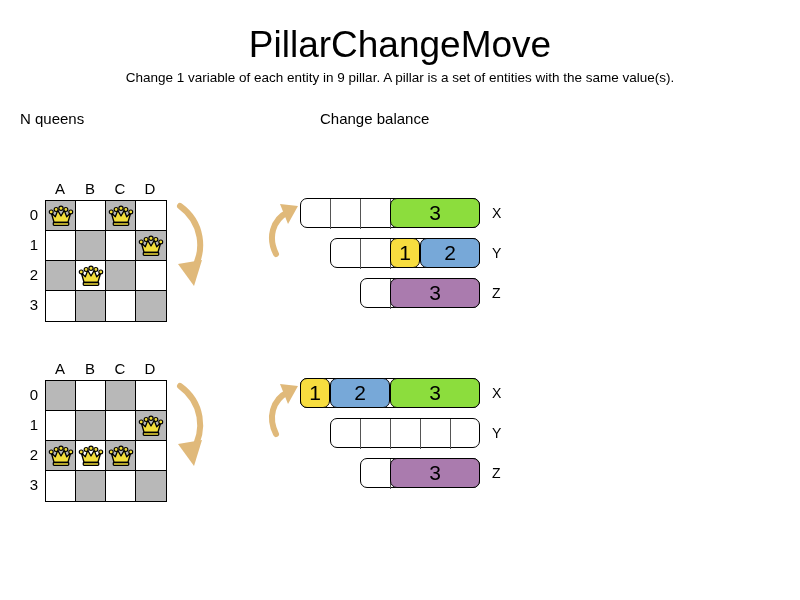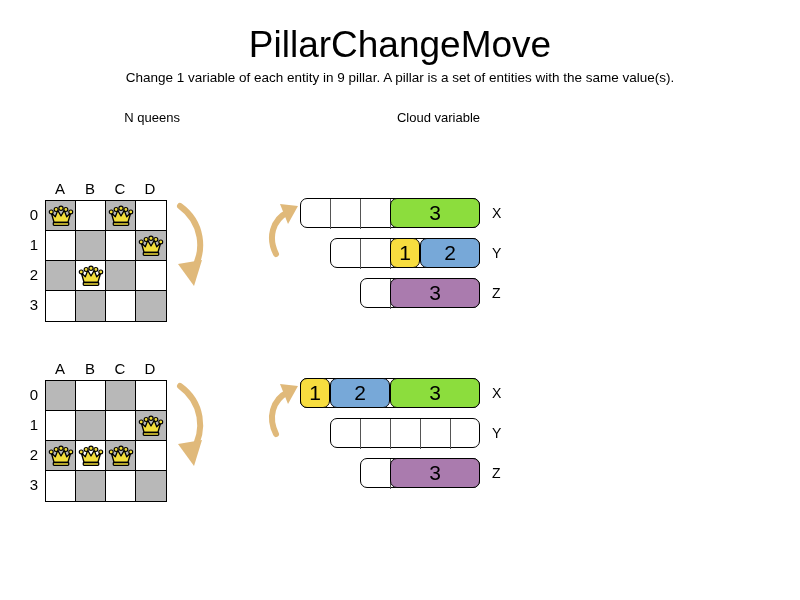--- a/index.html
+++ b/index.html
@@ -10,21 +10,21 @@
   }
   .title{
     position:absolute;top:24px;left:0;width:800px;text-align:center;
     font-size:37px;font-weight:400;letter-spacing:0px;
   }
   .subtitle{
     position:absolute;top:70px;left:0;width:800px;text-align:center;
     font-size:13.5px;font-weight:400;
   }
   .section-label{
-    position:absolute;font-size:13px;text-align:right;
+    position:absolute;font-size:15px;text-align:left;
   }
   #nqueens-label{top:110px;left:20px;width:160px;}
   #cloud-label{top:110px;left:320px;width:160px;}
 
   
   .board{position:absolute;}
   .board .grid{
     position:absolute;left:15px;top:20px;
     width:120px;height:120px;
     border:1.5px solid #000;box-sizing:content-box;
@@ -71,21 +71,21 @@
   
   .arrow{position:absolute;}
 </style>
 </head>
 <body>
 
 <div class="title">PillarChangeMove</div>
 <div class="subtitle">Change 1 variable of each entity in 9 pillar. A pillar is a set of entities with the same value(s).</div>
 
 <div class="section-label" id="nqueens-label">N queens</div>
-<div class="section-label" id="cloud-label">Cloud variable</div>
+<div class="section-label" id="cloud-label">Change balance</div>
 
 <div class="board" id="board-before" style="left:30px;top:180px;width:160px;height:160px;">
     <div class="collab" style="left: 15px;">A</div>
     <div class="collab" style="left: 45px;">B</div>
     <div class="collab" style="left: 75px;">C</div>
     <div class="collab" style="left: 105px;">D</div>
     <div class="rowlab" style="top: 20px;">0</div>
     <div class="rowlab" style="top: 50px;">1</div>
     <div class="rowlab" style="top: 80px;">2</div>
     <div class="rowlab" style="top: 110px;">3</div>

